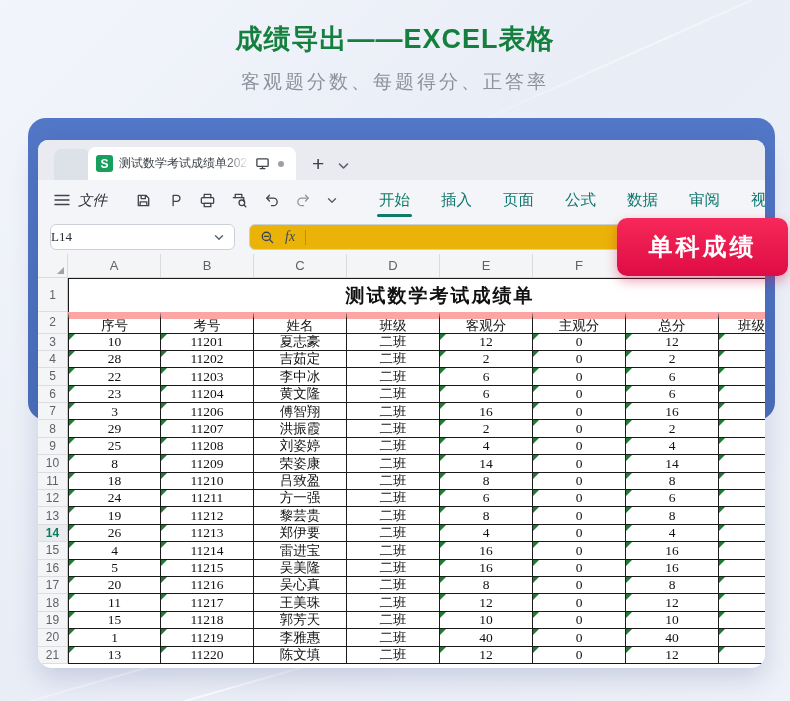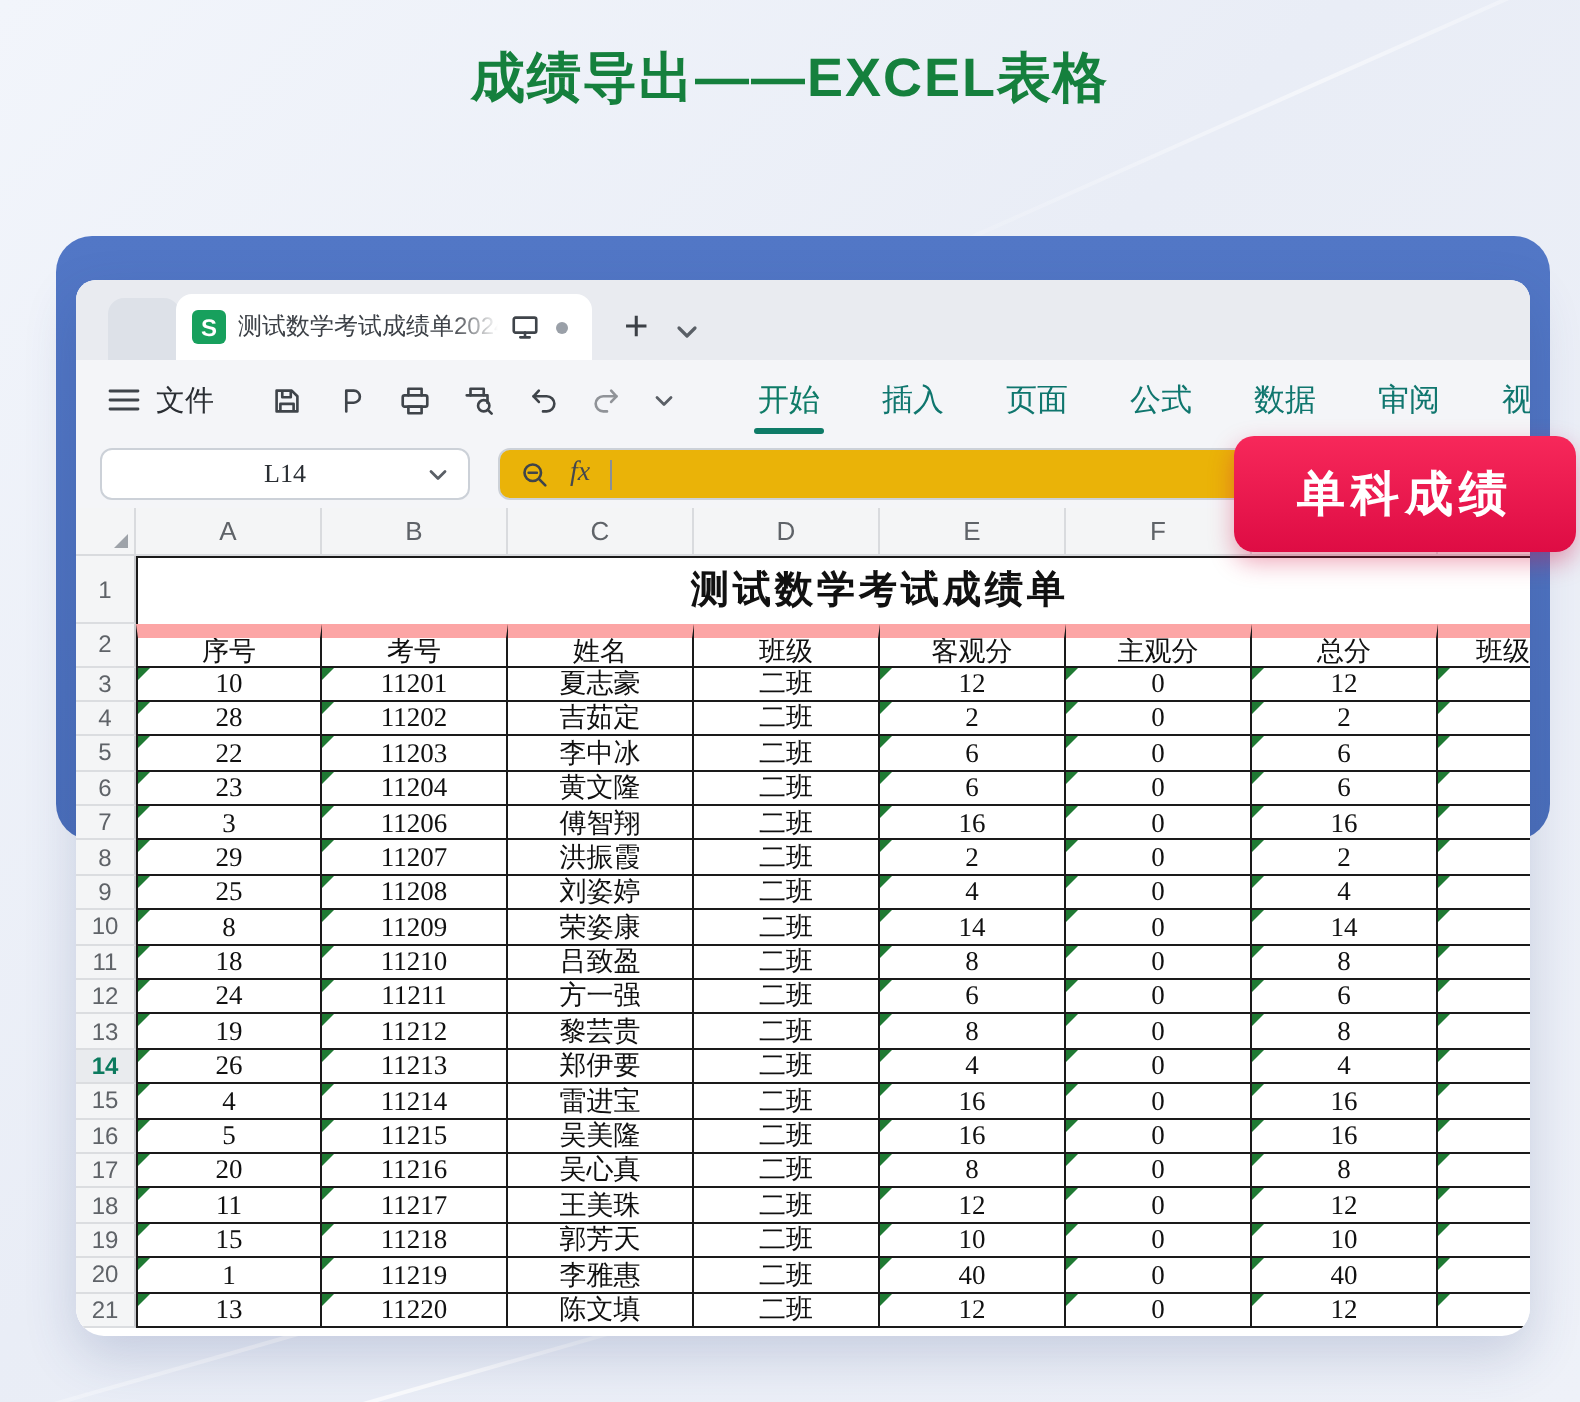--- a/index.html
+++ b/index.html
@@ -47,33 +47,33 @@
   .doc-title { font-size:12px; color:#3c4046; white-space:nowrap; overflow:hidden; max-width:130px;
     -webkit-mask-image:linear-gradient(90deg,#000 82%,transparent 100%);
             mask-image:linear-gradient(90deg,#000 82%,transparent 100%); }
   .tab-dot { width:6px; height:6px; border-radius:50%; background:#9aa0a8; margin-left:2px; flex:0 0 auto; }
   .new-tab { font-size:21px; color:#3c4046; margin-left:16px; line-height:33px; }
   .tab-chev { margin-left:14px; margin-bottom:10px; }
 
   
   .toolbar { height:40px; background:#f4f5f8; display:flex; align-items:center; padding-left:16px; white-space:nowrap; }
   .tb-item { display:flex; align-items:center; }
-  .file-label { font-size:14.5px; color:#2a2e33; margin:0 4px 0 8px; }
+  .file-label { font-size:14.5px; color:#2a2e33; margin:0 4px 0 8px;font-style:italic; }
   .divider { width:1px; height:18px; background:#d4d7dc; margin:0 10px; }
   .tb-icons { display:flex; align-items:center; gap:15px; margin:0 4px; }
   .tb-icons svg, .hamburger svg { display:block; }
   .menu-tabs { display:flex; gap:27px; margin-left:16px; }
   .menu-tab { font-size:15.5px; color:#0f766e; position:relative; padding:9px 2px; }
   .menu-tab.active { color:#0e7b67; font-weight:400; }
   .menu-tab.active::after { content:""; position:absolute; left:0; right:0; bottom:3px; height:3px; border-radius:2px; background:#0e7b67; }
 
   
   .formula-row { height:34px; background:#f4f5f8; display:flex; align-items:center; padding:0 8px 0 12px; gap:14px; }
   .name-box { width:185px; height:26px; background:#fff; border:1px solid #ccd1d8; border-radius:6px;
-    display:flex; align-items:center; justify-content:center; gap:8px; position:relative; }
+    display:flex; align-items:center; justify-content:flex-start; gap:8px; position:relative; }
   .name-box span { font-size:13px; color:#2a2e33; font-family:"Liberation Serif",serif; }
   .name-box .chev { position:absolute; right:10px; top:9px; }
   .fx-box { flex:1; height:26px; background:#eab308; border:1px solid #ccd1d8; border-radius:6px;
     display:flex; align-items:center; padding:0 10px; gap:10px; }
   .fx-label { font-size:14px; font-style:italic; color:#44484e; font-family:"Liberation Serif",serif; }
   .caret { width:1px; height:15px; background:#8a8f96; }
 
   
   .sheet { position:relative; background:#fff; }
   .col-headers { display:flex; height:24px; background:#f4f5f6; border-bottom:1px solid #d9dbde; }
@@ -112,20 +112,21 @@
 </style>
 </head>
 <body>
 
 <div class="swoosh sw1"></div>
 <div class="swoosh sw2"></div>
 <div class="swoosh sw3"></div>
 
 <div class="hero">
   <div class="hero-title">成绩导出——EXCEL表格</div>
+  <div class="hero-sub">客观题分数、每题得分、正答率</div>
 </div>
 
 <div class="blue-panel"></div>
 
 <div class="window">
 
   <div class="tabbar">
     <div class="tab-stub"></div>
     <div class="doc-tab">
       <span class="s-icon">S</span>

